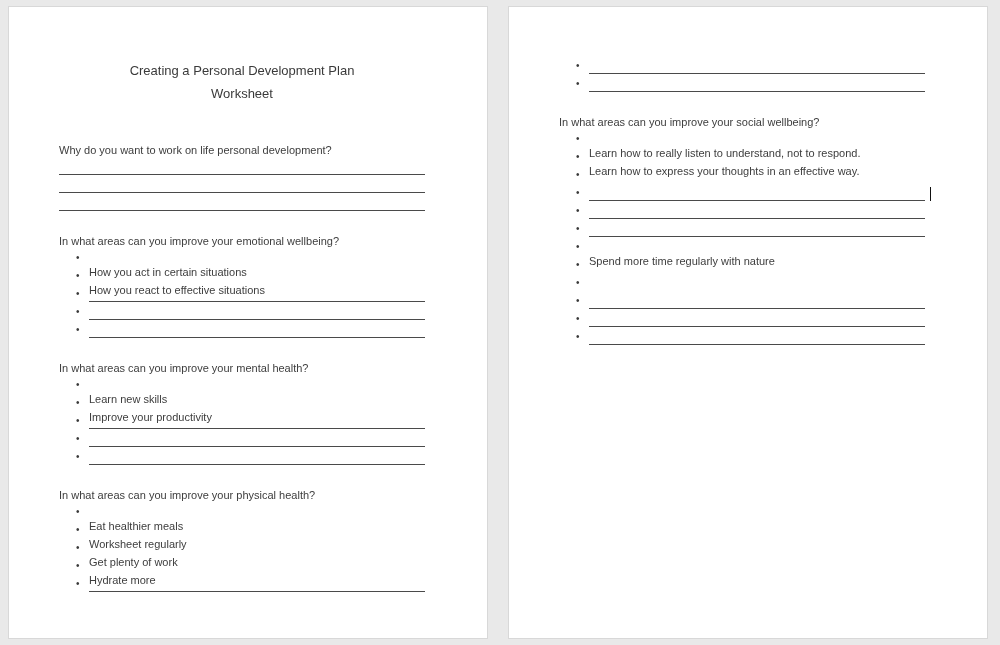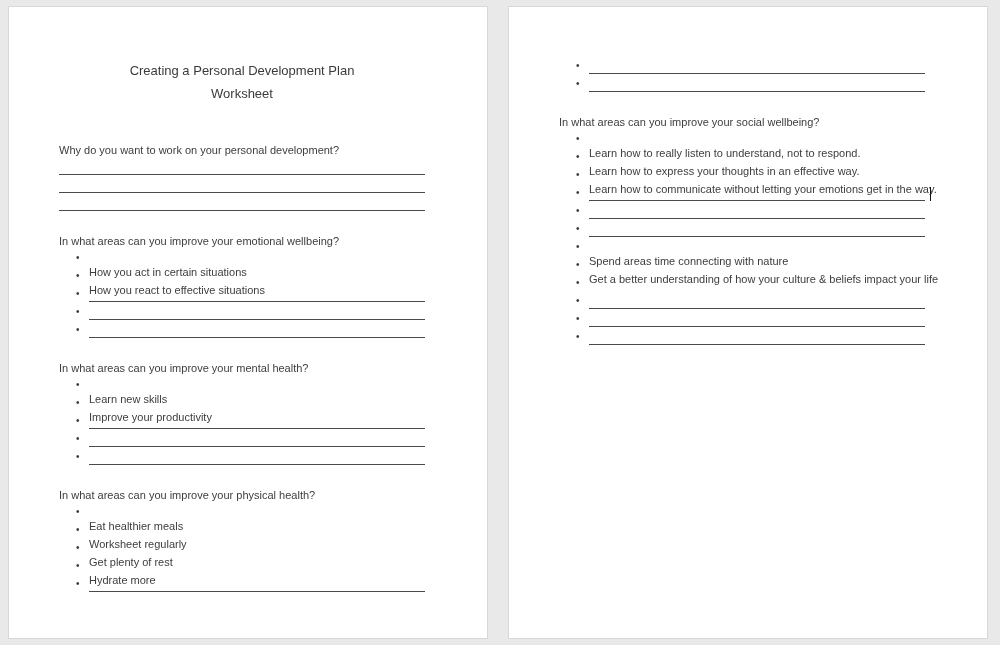--- a/index.html
+++ b/index.html
@@ -66,21 +66,21 @@
 </head>
 <body>
 
 <div class="workspace">
   <section class="page page-1">
     <div class="page-content">
         <div class="doc-title">
           <div class="title-line">Creating a Personal Development Plan</div>
           <div class="title-line">Worksheet</div>
         </div>
-        <p class="question">Why do you want to work on your personal development?</p>
+        <p class="question">Why do you want to work on life personal development?</p>
         <div class="answer-line">
           <span class="rule"></span>
         </div>
         <div class="answer-line">
           <span class="rule"></span>
         </div>
         <div class="answer-line">
           <span class="rule"></span>
         </div>
         <p class="question">In what areas can you improve your emotional wellbeing?</p>
@@ -129,21 +129,21 @@
         <div class="bullet-row">
           <span class="bullet-dot">•</span>
           <span class="bullet-text">Eat healthier meals</span>
         </div>
         <div class="bullet-row">
           <span class="bullet-dot">•</span>
           <span class="bullet-text">Worksheet regularly</span>
         </div>
         <div class="bullet-row">
           <span class="bullet-dot">•</span>
-          <span class="bullet-text">Get plenty of rest</span>
+          <span class="bullet-text">Get plenty of work</span>
         </div>
         <div class="bullet-row">
           <span class="bullet-dot">•</span>
           <span class="bullet-text">Hydrate more</span>
         </div>
         <div class="bullet-row">
           <span class="bullet-dot">•</span>
           <span class="blank-rule"></span>
         </div>
       </div>
@@ -162,42 +162,40 @@
         <div class="bullet-row">
           <span class="bullet-dot">•</span>
           <span class="bullet-text">Learn how to really listen to understand, not to respond.</span>
         </div>
         <div class="bullet-row">
           <span class="bullet-dot">•</span>
           <span class="bullet-text">Learn how to express your thoughts in an effective way.</span>
         </div>
         <div class="bullet-row">
           <span class="bullet-dot">•</span>
-          <span class="bullet-text">Learn how to communicate without letting your emotions get in the way.</span>
         </div>
         <div class="bullet-row">
           <span class="bullet-dot">•</span>
           <span class="blank-rule"></span>
           <span class="caret"></span>
         </div>
         <div class="bullet-row">
           <span class="bullet-dot">•</span>
           <span class="blank-rule"></span>
         </div>
         <div class="bullet-row">
           <span class="bullet-dot">•</span>
           <span class="blank-rule"></span>
         </div>
         <div class="bullet-row">
           <span class="bullet-dot">•</span>
-          <span class="bullet-text">Spend areas time connecting with nature</span>
-        </div>
-        <div class="bullet-row">
-          <span class="bullet-dot">•</span>
-          <span class="bullet-text">Get a better understanding of how your culture &amp; beliefs impact your life</span>
+          <span class="bullet-text">Spend more time regularly with nature</span>
+        </div>
+        <div class="bullet-row">
+          <span class="bullet-dot">•</span>
         </div>
         <div class="bullet-row">
           <span class="bullet-dot">•</span>
         </div>
         <div class="bullet-row">
           <span class="bullet-dot">•</span>
           <span class="blank-rule"></span>
         </div>
         <div class="bullet-row">
           <span class="bullet-dot">•</span>

